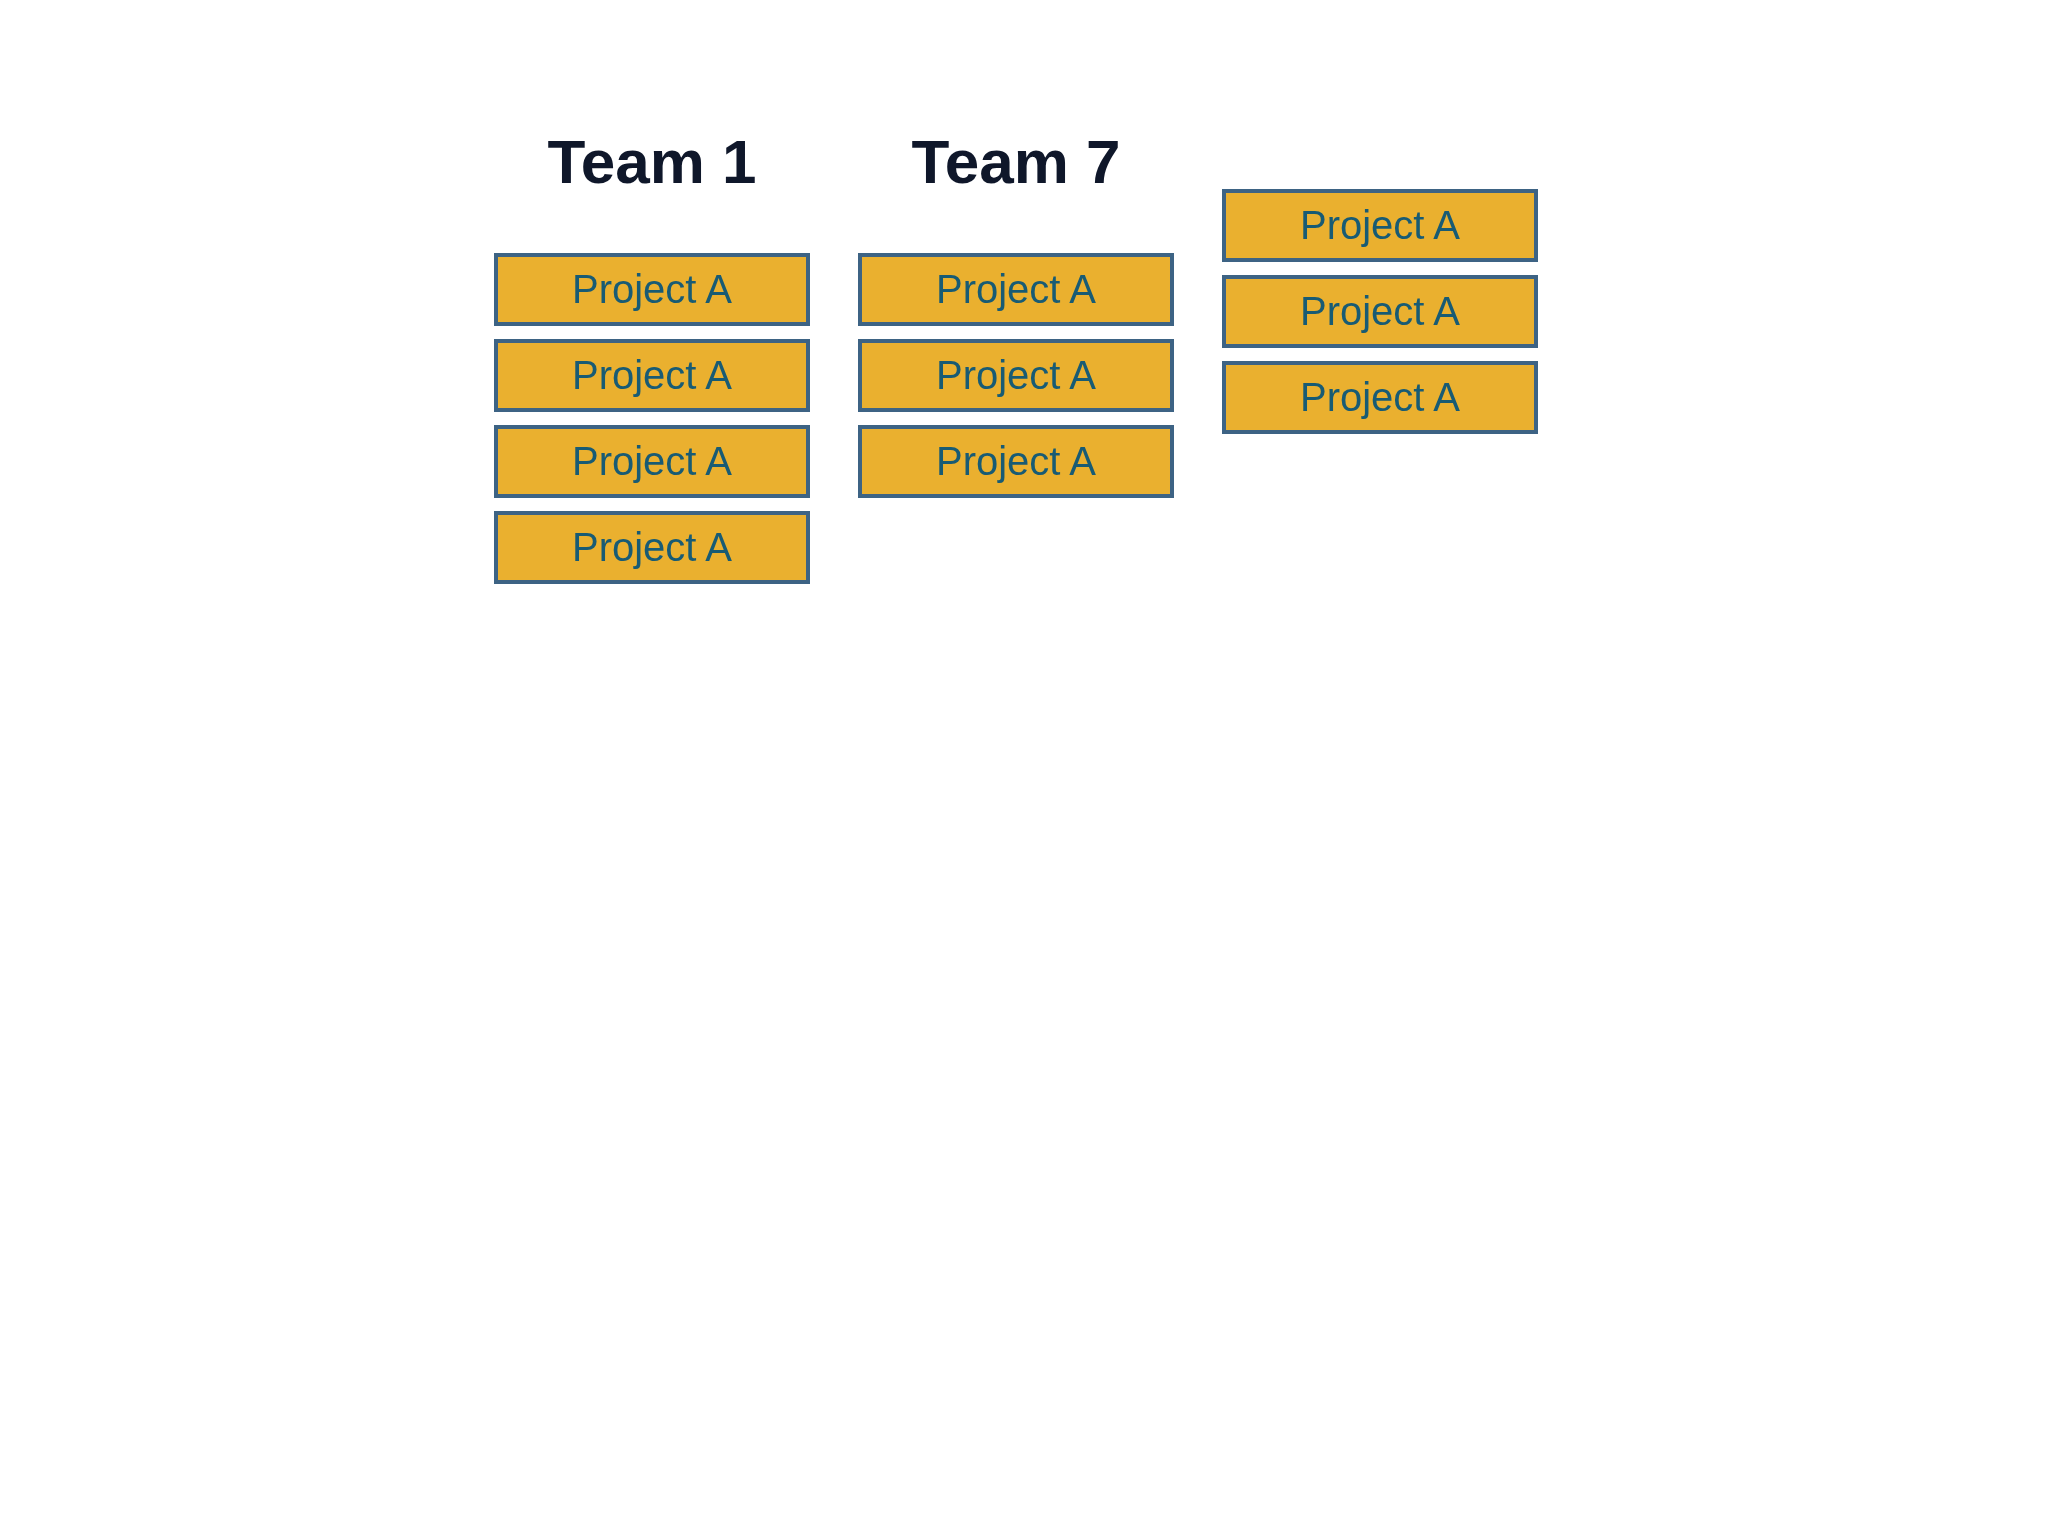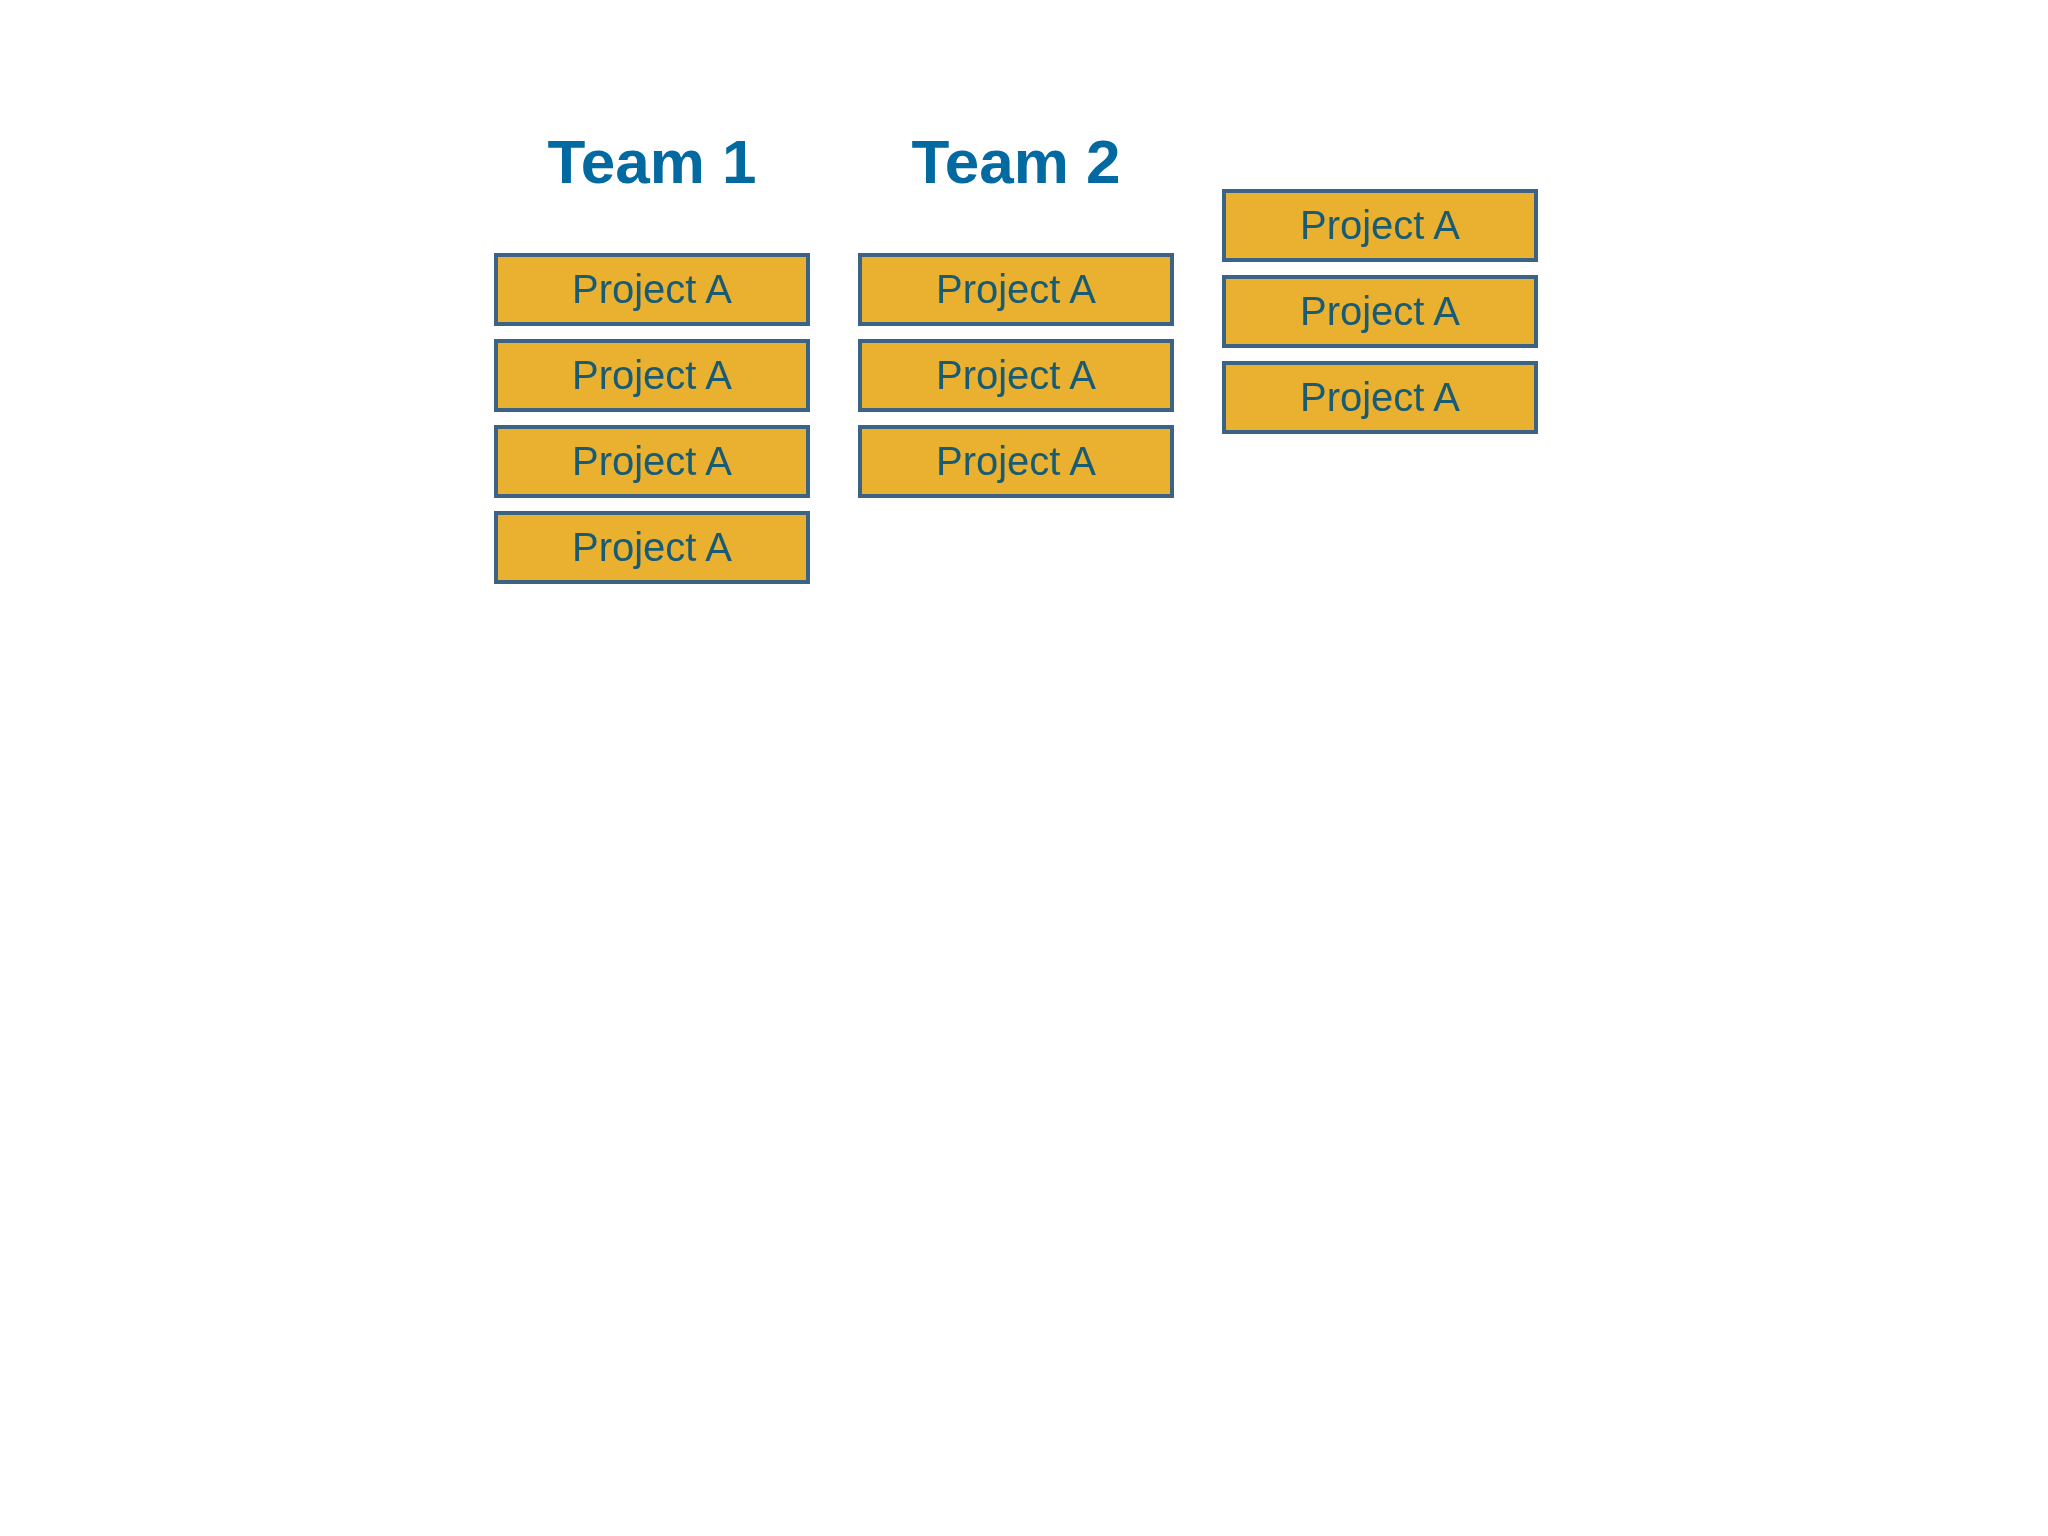--- a/index.html
+++ b/index.html
@@ -27,21 +27,21 @@
   .col-1 { left: 494px; }
   .col-2 { left: 858px; }
   .col-3 { left: 1222px; }
   .team-header {
     display: block;
     height: 64px;
     line-height: 64px;
     text-align: center;
     font-size: 62px;
     font-weight: 700;
-    color: #0369a1;
+    color: #0f172a;
     white-space: nowrap;
   }
   .project-list {
     margin-top: 59px;
     display: flex;
     flex-direction: column;
     gap: 13px;
   }
   .project-box {
     box-sizing: border-box;
@@ -66,21 +66,21 @@
     <span class="team-header">Team 1</span>
     <div class="project-list">
       <div class="project-box">Project A</div>
       <div class="project-box">Project A</div>
       <div class="project-box">Project A</div>
       <div class="project-box">Project A</div>
     </div>
   </div>
 
   <div class="team-column col-2">
-    <span class="team-header">Team 2</span>
+    <span class="team-header">Team 7</span>
     <div class="project-list">
       <div class="project-box">Project A</div>
       <div class="project-box">Project A</div>
       <div class="project-box">Project A</div>
     </div>
   </div>
 
   <div class="team-column col-3">
     <div class="project-list">
       <div class="project-box">Project A</div>

